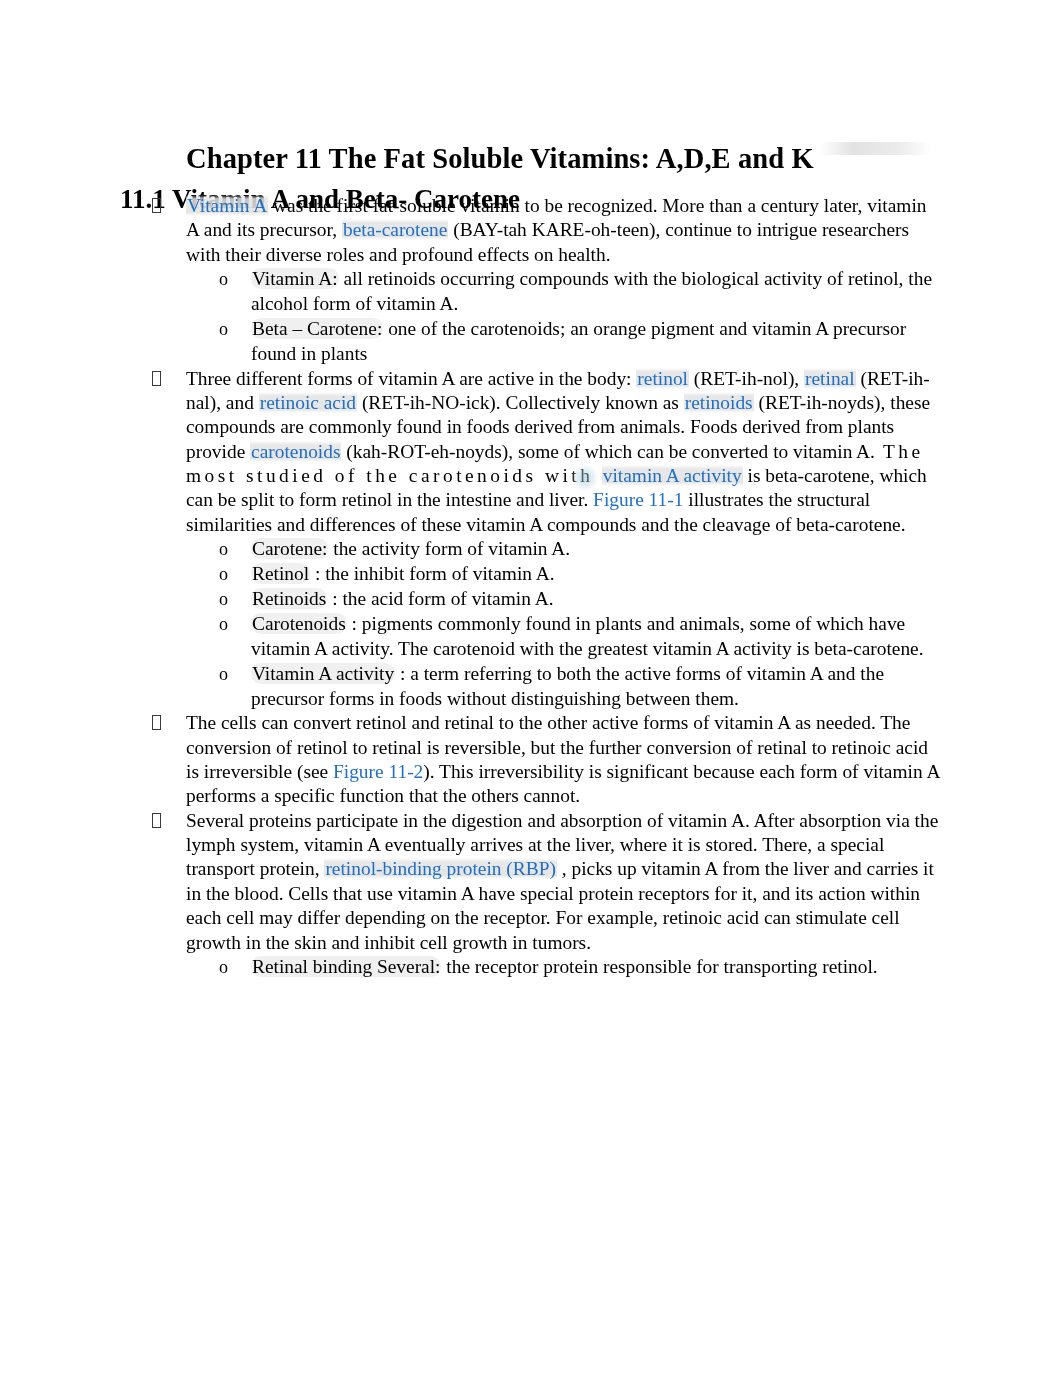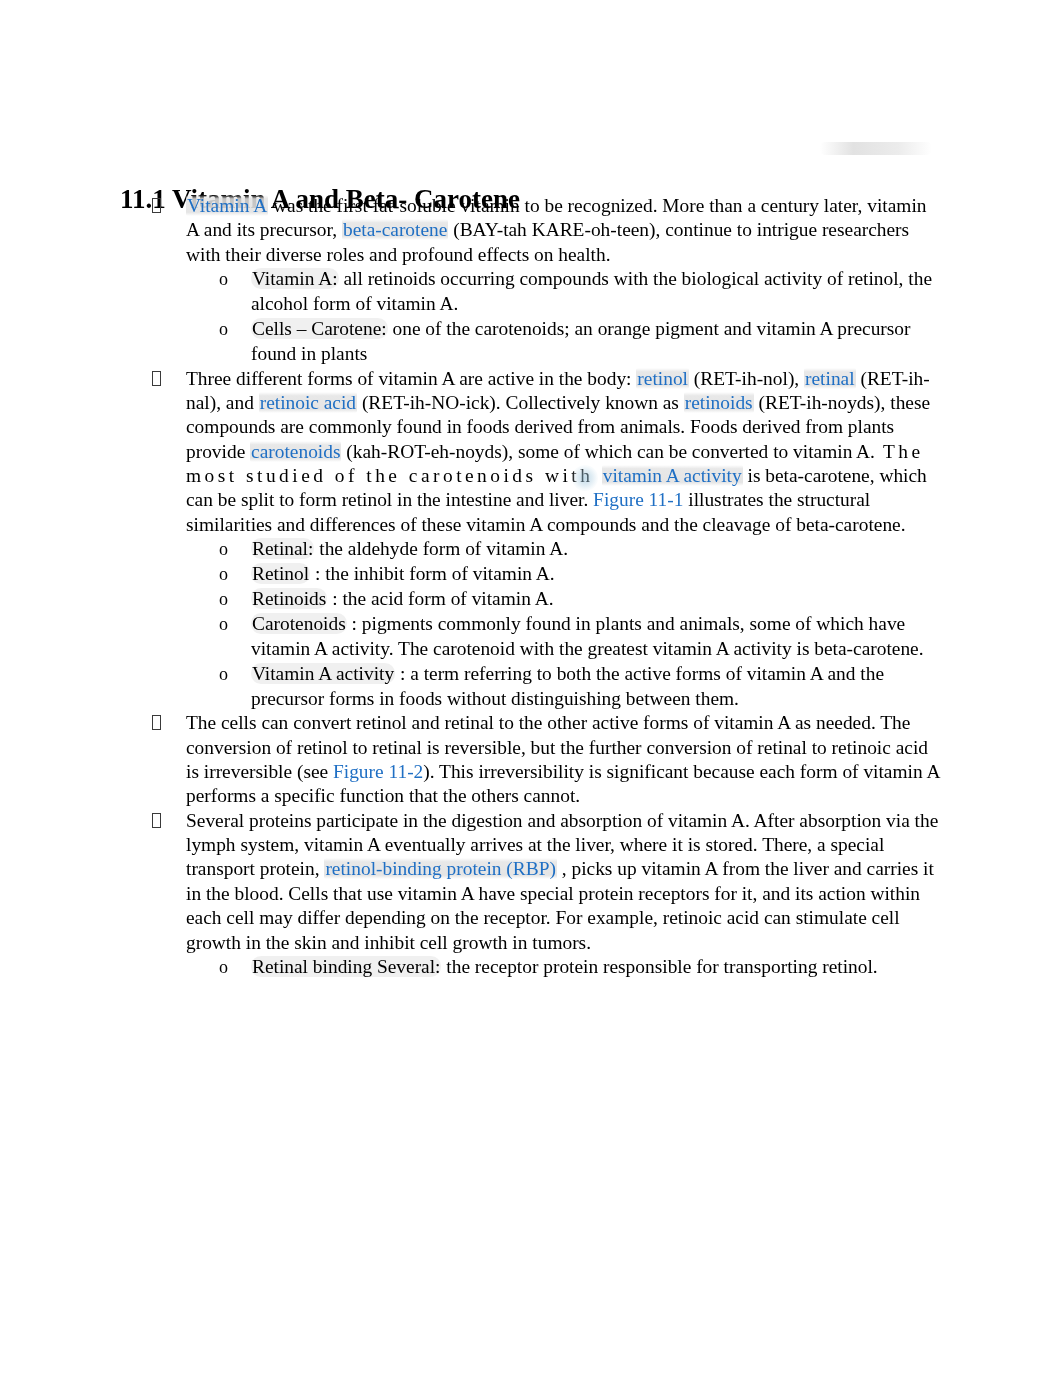--- a/index.html
+++ b/index.html
@@ -151,44 +151,45 @@
     pointer-events: none;
   }
 
   .nbsp-gap { letter-spacing: 0.18em; }
 </style>
 </head>
 <body>
 
 <div class="page">
 
+  <h1 class="doc-title">Chapter 11 The Fat Soluble Vitamins: A,D,E and K</h1>
   <div class="title-smear"></div>
 
   <h2 class="doc-subtitle">11.1 Vitamin A and Beta- Carotene</h2>
 
   <div class="body-block">
 
     <div class="lvl1">
       <span class="marker"><span class="tofu"></span></span><span class="term hl">Vitamin A</span><span> was the first fat-soluble vitamin to be recognized. More than a century later, vitamin A and its precursor, </span><span class="term hl">beta-carotene</span><span> (BAY-tah KARE-oh-teen), continue to intrigue researchers with their diverse roles and profound effects on health.</span>
     </div>
 
     <div class="lvl2">
       <span class="marker">o</span><span class="hl-soft">Vitamin A:</span><span> all retinoids occurring compounds with the biological activity of retinol, the alcohol form of vitamin A.</span>
     </div>
 
     <div class="lvl2">
-      <span class="marker">o</span><span class="hl-soft">Cells – Carotene:</span><span>  one of the carotenoids; an orange pigment and vitamin A precursor found in plants</span>
+      <span class="marker">o</span><span class="hl-soft">Beta – Carotene:</span><span>  one of the carotenoids; an orange pigment and vitamin A precursor found in plants</span>
     </div>
 
     <div class="lvl1" style="margin-top:0px;">
       <span class="marker"><span class="tofu"></span></span><span>Three different forms of vitamin A are active in the body: </span><span class="term hl">retinol</span><span> (RET-ih-nol), </span><span class="term hl">retinal</span><span> (RET-ih-nal), and </span><span class="term hl">retinoic acid</span><span> (RET-ih-NO-ick). Collectively known as </span><span class="term hl">retinoids</span><span> (RET-ih-noyds), these compounds are commonly found in foods derived from animals. Foods derived from plants provide </span><span class="term hl">carotenoids</span><span> (kah-ROT-eh-noyds), some of which can be converted to vitamin A.</span><span class="nbsp-gap">  The most studied of the carotenoids with </span><span class="term hl">vitamin A activity</span><span> is beta-carotene, which can be split to form retinol in the intestine and liver. </span><span class="term">Figure 11-1</span><span> illustrates the structural similarities and differences of these vitamin A compounds and the cleavage of beta-carotene.</span>
     </div>
 
     <div class="lvl2">
-      <span class="marker">o</span><span class="hl-soft">Retinal:</span><span> the aldehyde form of vitamin A.</span>
+      <span class="marker">o</span><span class="hl-soft">Carotene:</span><span> the activity form of vitamin A.</span>
     </div>
 
     <div class="lvl2">
       <span class="marker">o</span><span class="hl-soft">Retinol</span><span> : the inhibit form of vitamin A.</span>
     </div>
 
     <div class="lvl2">
       <span class="marker">o</span><span class="hl-soft">Retinoids</span><span> : the acid form of vitamin A.</span>
     </div>
 

